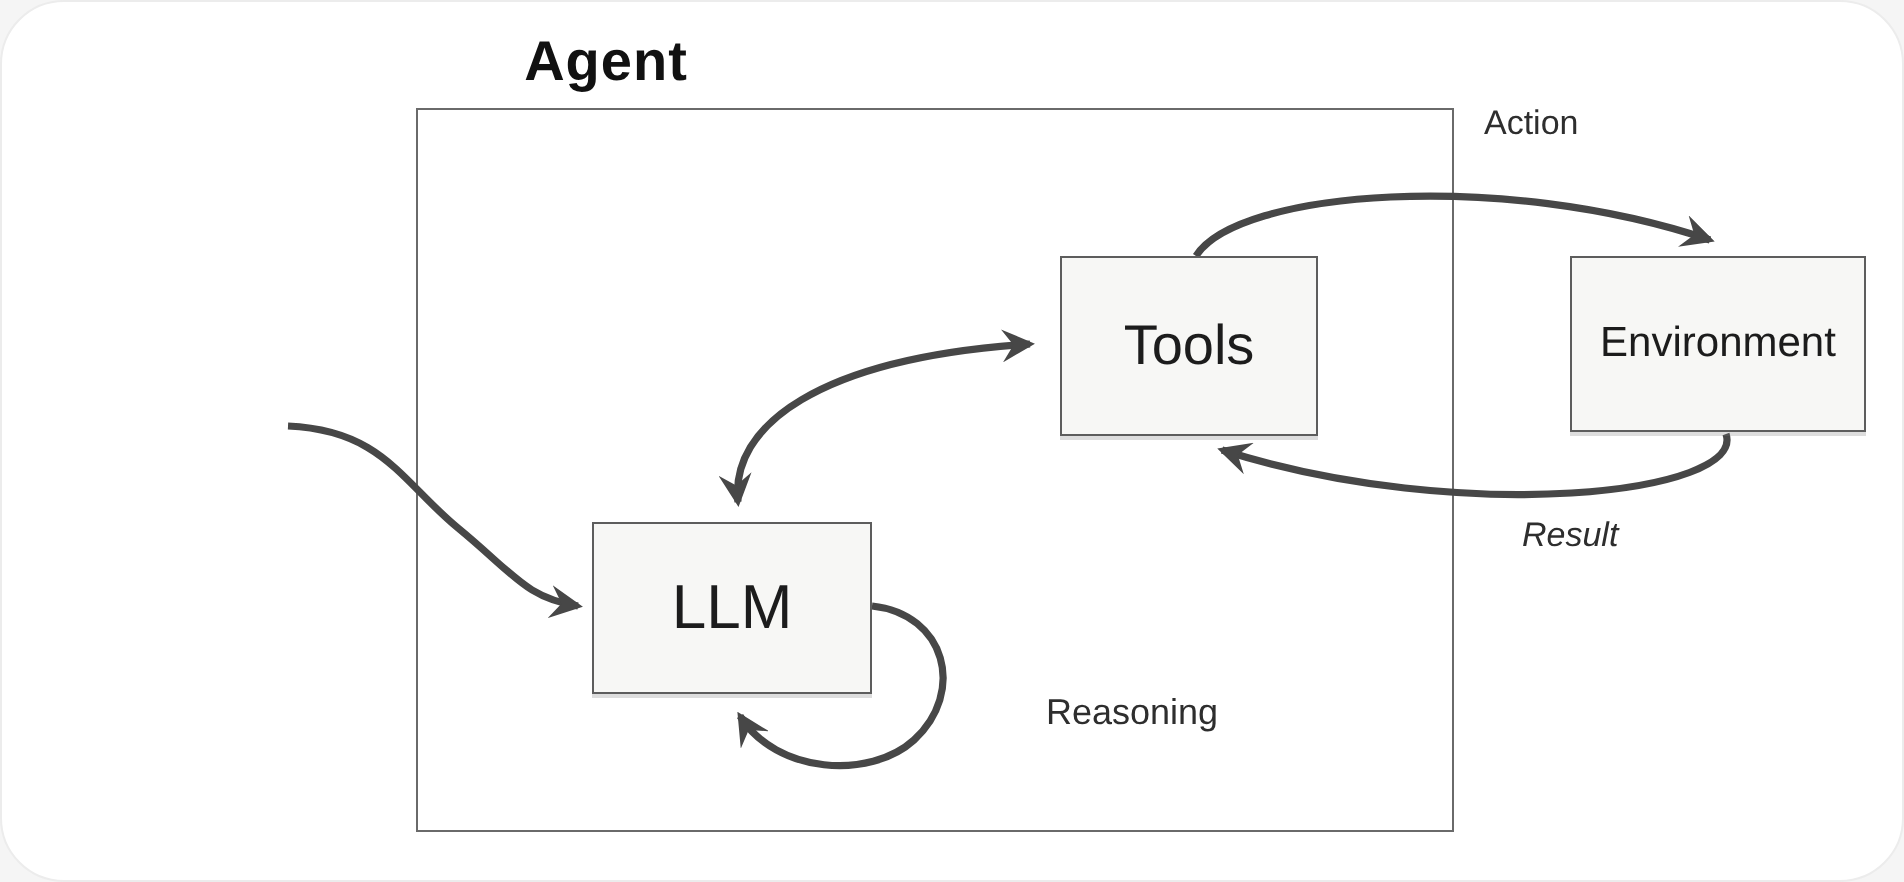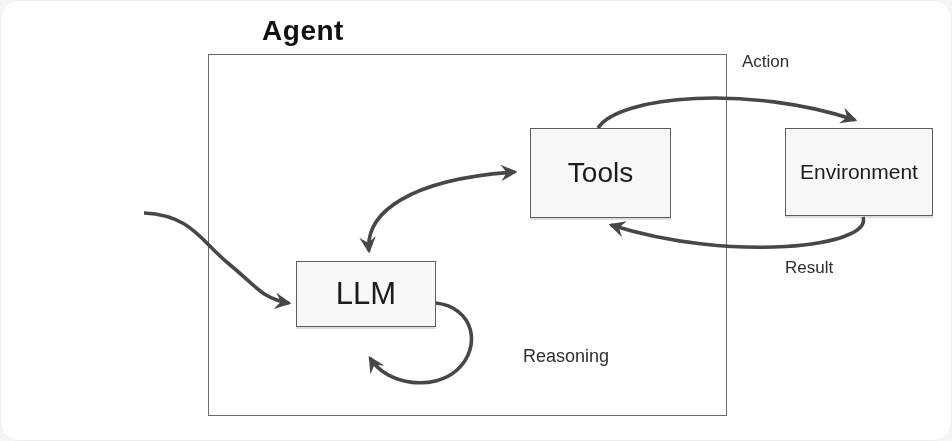--- a/index.html
+++ b/index.html
@@ -6,21 +6,21 @@
     margin: 0;
     padding: 0;
     background: #f5f5f5;
     font-family: "Liberation Sans", sans-serif;
   }
   .canvas {
     position: relative;
     width: 952px;
     height: 441px;
     background: #ffffff;
-    border-radius: 18px;
+    border-radius: 32px;
     border: 1px solid #ececec;
     box-sizing: border-box;
     overflow: hidden;
   }
   .arrow-layer {
     position: absolute;
     left: 0; top: 0;
     width: 952px;
     height: 441px;
     pointer-events: none;
@@ -52,25 +52,25 @@
     font-weight: bold;
     color: #111111;
     letter-spacing: 0.5px;
   }
   .edge-label {
     position: absolute;
     font-size: 17px;
     color: #2e2e2e;
   }
   #node-task        { left: 4px;   top: 170px; width: 139px; height: 91px; font-size: 24px; }
-  #node-llm         { left: 295px; top: 260px; width: 140px; height: 66px; font-size: 31px; }
-  #node-tools       { left: 529px; top: 127px; width: 141px; height: 90px; font-size: 28px; }
+  #node-llm         { left: 295px; top: 260px; width: 140px; height: 86px; font-size: 31px; }
+  #node-tools       { left: 529px; top: 127px; width: 129px; height: 90px; font-size: 28px; }
   #node-environment { left: 784px; top: 127px; width: 148px; height: 88px; font-size: 21px; }
   #label-action    { left: 741px; top: 51px; }
-  #label-result    { left: 784px; top: 257px; }
+  #label-result    { left: 760px; top: 257px; font-style: italic; }
   #label-reasoning { left: 488px; top: 345px; font-size: 18px; margin-left: 34px; }
 </style>
 </head>
 <body>
 
 <div class="canvas">
 
   <div class="container-box" id="agent-container" style="left:207px; top:53px; width:519px; height:362px;"></div>
 
   <div class="diagram-title">Agent</div>

